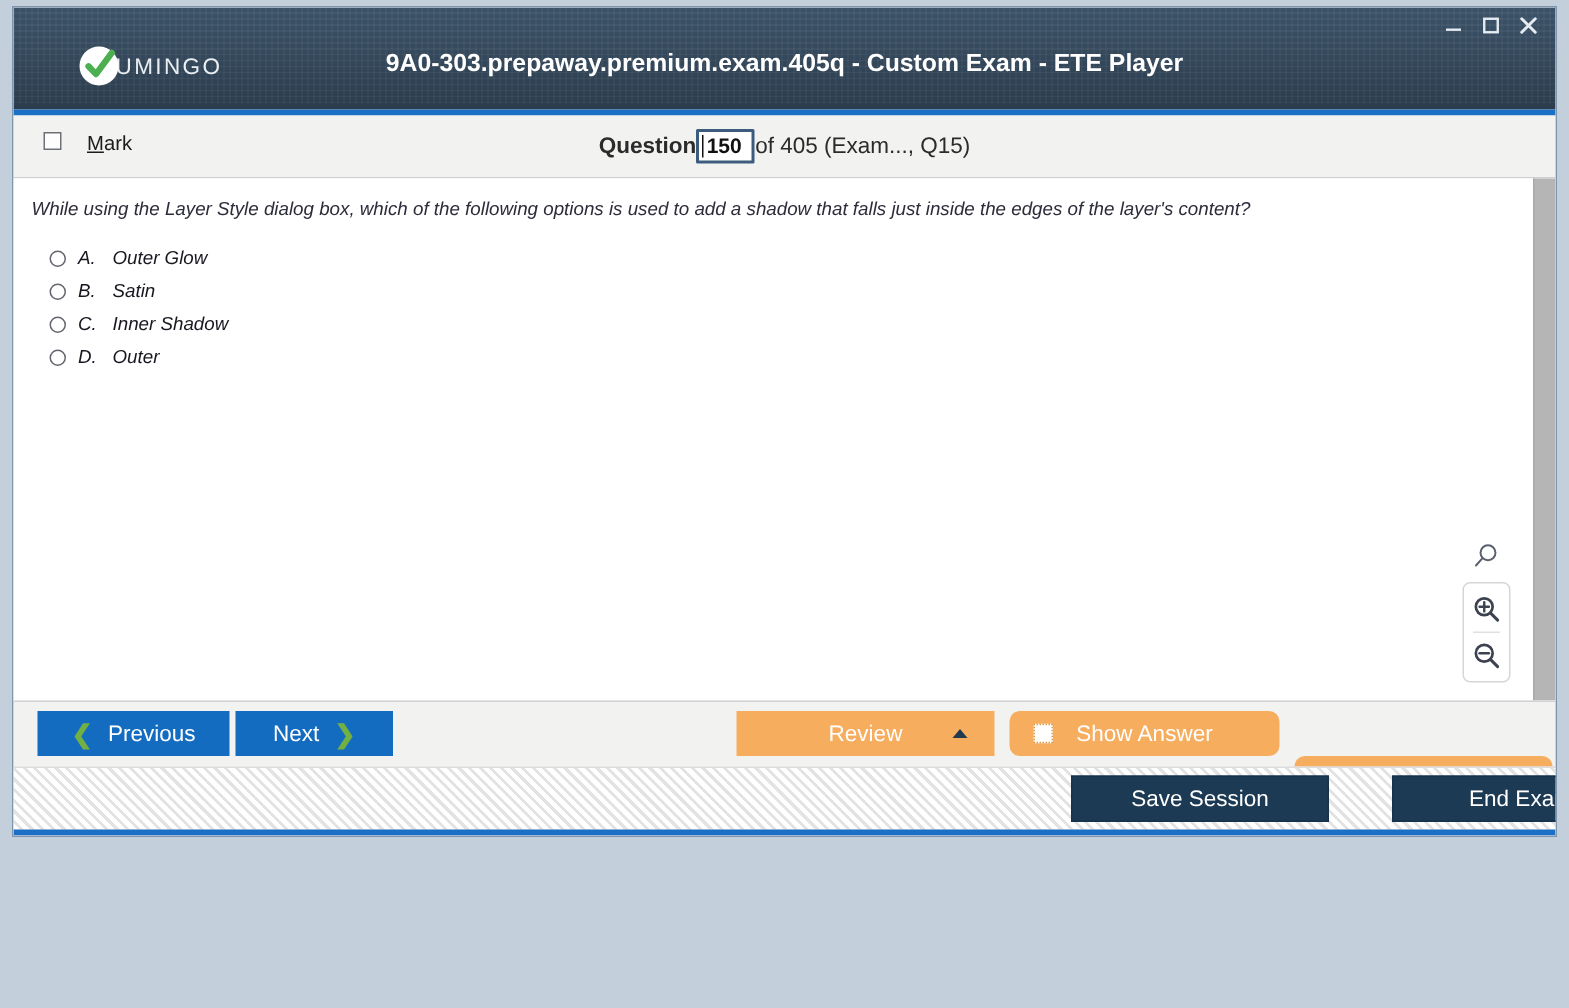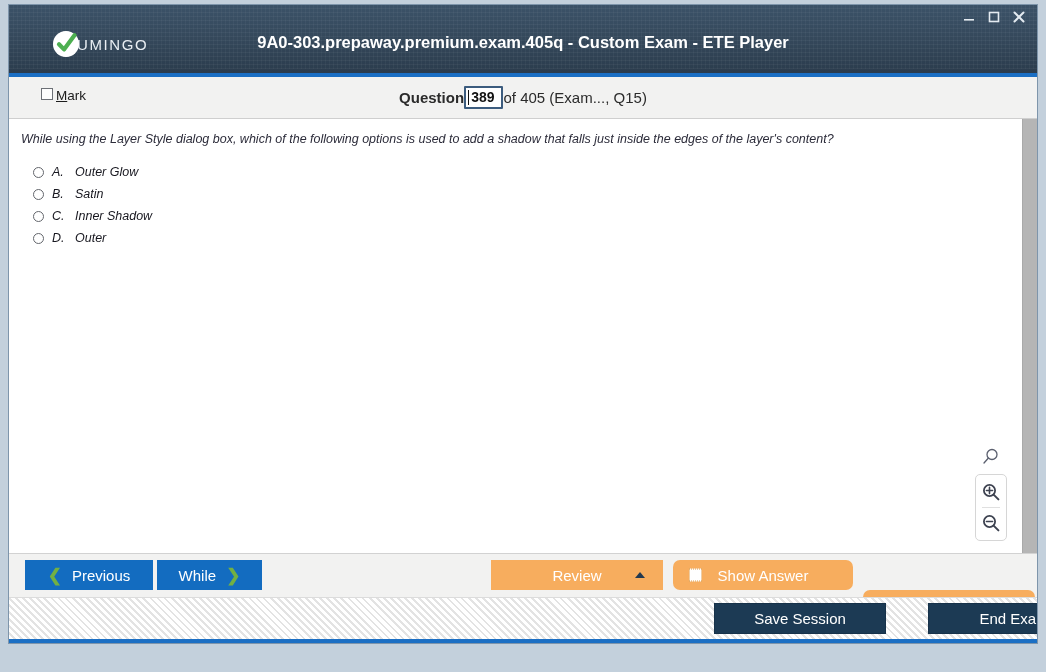--- a/index.html
+++ b/index.html
@@ -20,21 +20,21 @@
     left: 0; top: 0;
     width: 1046px;
     height: 672px;
     background: #c3d0dc;
     box-sizing: border-box;
   }
   #frame-inner {
     position: absolute;
     left: 8px; top: 4px;
     width: 1030px;
-    height: 640px;
+    height: 554px;
     background: #ffffff;
     border: 1px solid #7e95ab;
     box-sizing: border-box;
     display: flex;
     flex-direction: column;
     overflow: hidden;
   }
 
   
   #titlebar {
@@ -121,23 +121,22 @@
     border-bottom: 1px solid #cfcfcf;
     position: relative;
     box-sizing: border-box;
   }
   #mark-wrap {
     position: absolute;
     left: 20px;
     top: 11px;
     display: flex;
     align-items: flex-start;
-    gap: 3px;
+    gap: 17px;
     cursor: default;
-    margin-left: 12px;
   }
   .sq-check {
     width: 12px;
     height: 12px;
     border: 1px solid #6c7076;
     background: #fdfdfd;
     box-sizing: border-box;
   }
   #mark-label {
     font-size: 13.5px;
@@ -414,21 +413,21 @@
     </div>
 
     <div id="qheader">
       <div id="mark-wrap">
         <span class="sq-check"></span>
         <span id="mark-label"><span class="accel">M</span><span>ark</span></span>
       </div>
 
       <div id="qcounter">
         <span class="q-word">Question</span>
-        <span id="qnum-box">389</span>
+        <span id="qnum-box">150</span>
         <span class="q-rest">of 405 (Exam..., Q15)</span>
       </div>
     </div>
 
     <div id="content-wrap">
       <div id="content">
 
         <div id="qtext">While using the Layer Style dialog box, which of the following options is used to add a shadow that falls just inside the edges of the layer's content?</div>
 
         <ul id="options">
@@ -484,21 +483,21 @@
       <div id="right-gutter"></div>
     </div>
 
     <div id="actionbar">
       <button class="btn btn-nav" id="btn-previous">
         <span class="chev">❮</span>
         <span>Previous</span>
       </button>
 
       <button class="btn btn-nav" id="btn-next">
-        <span>While</span>
+        <span>Next</span>
         <span class="chev">❯</span>
       </button>
 
       <button class="btn btn-orange" id="btn-review">
         <span>Review</span>
         <span class="rv-caret"></span>
       </button>
 
       <button class="btn btn-orange with-check" id="btn-show-answer">
         <span class="wcheck"></span>

